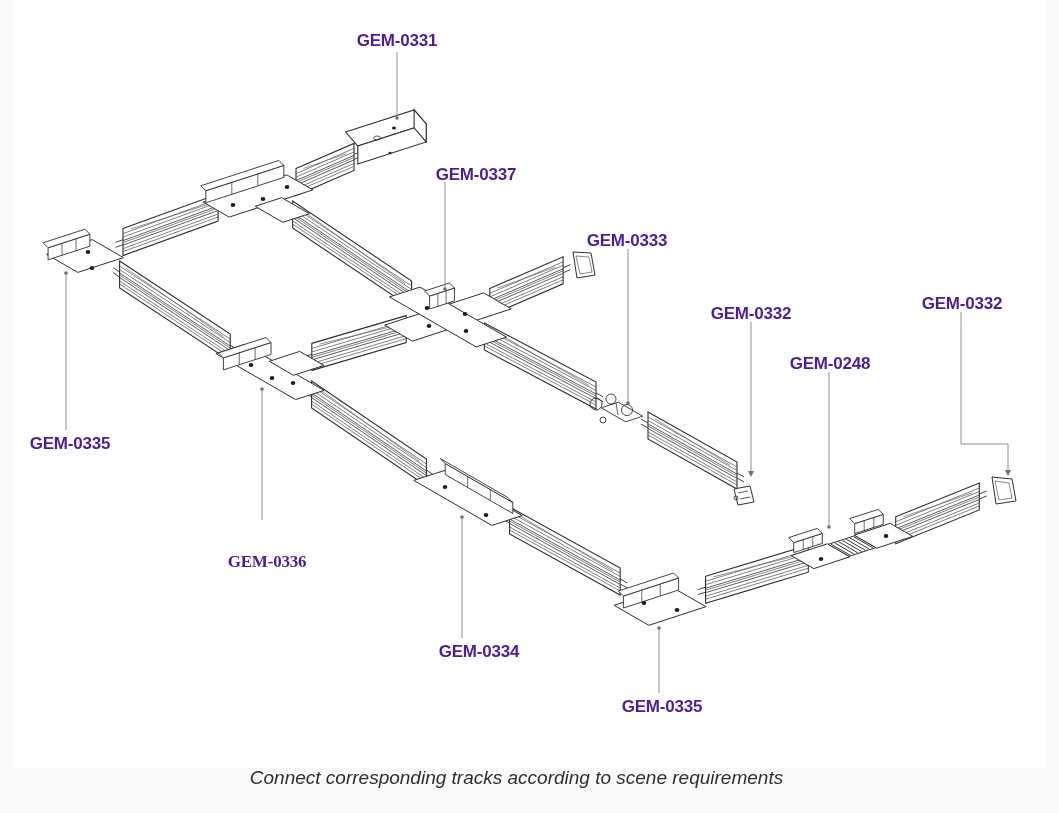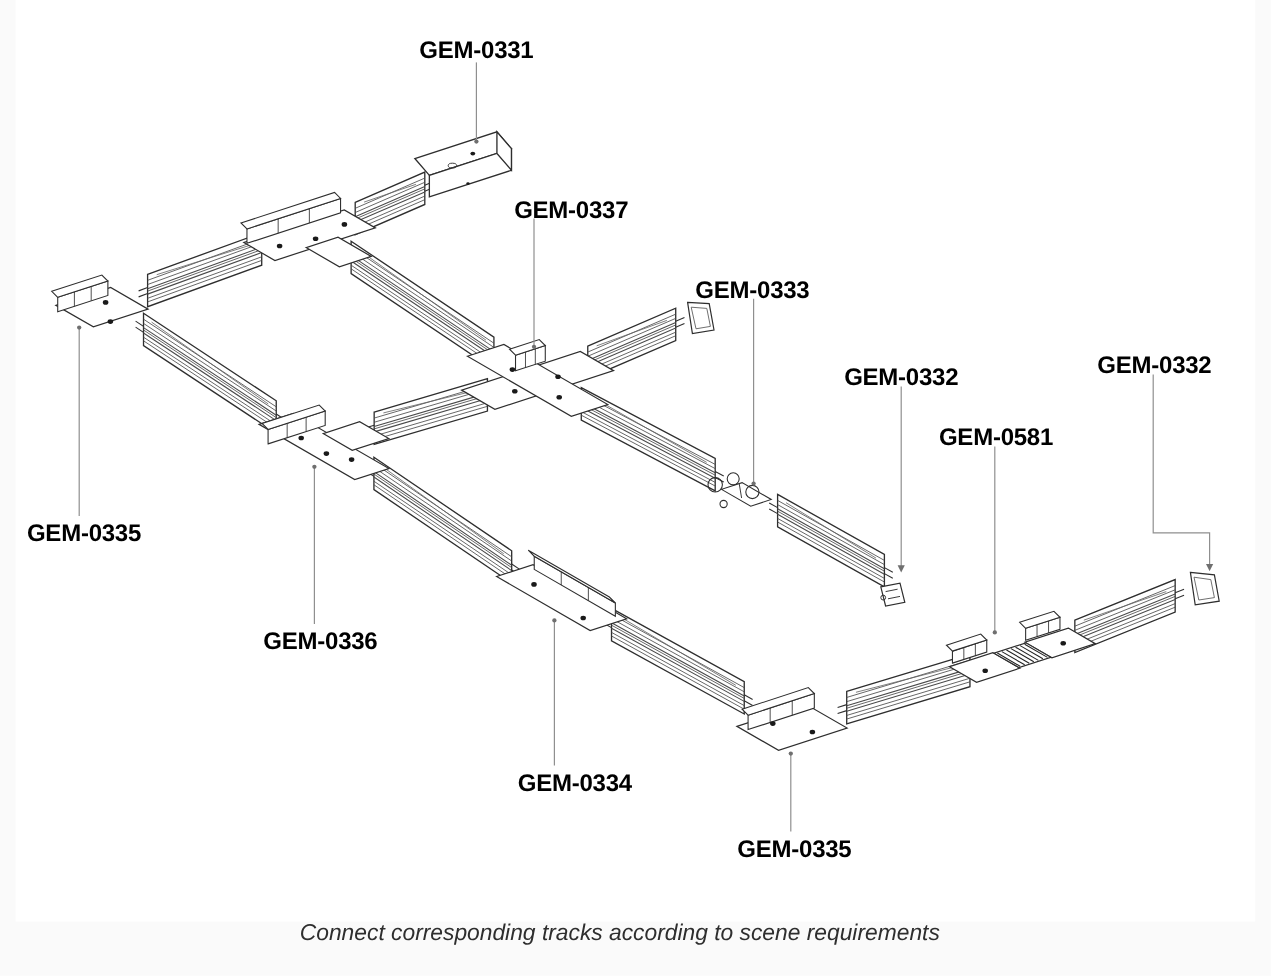--- a/index.html
+++ b/index.html
@@ -1,29 +1,29 @@
 <!DOCTYPE html>
 <html><head>
 <meta charset="utf-8">
 <style>
   html,body{margin:0;padding:0;background:#fafafa;}
   .stage{position:relative;width:1059px;height:813px;background:#fafafa;overflow:hidden;
          font-family:"Liberation Sans",sans-serif;}
   .canvas{position:absolute;left:13px;top:0;width:1033px;height:768px;background:#ffffff;}
   #diagram{position:absolute;left:0;top:0;}
-  .co{position:absolute;transform:translateX(-50%);font-weight:700;font-size:20px;
-      letter-spacing:-0.2px;color:#000000;white-space:nowrap;}
+  .co{position:absolute;transform:translateX(-50%);font-weight:700;font-size:17px;
+      letter-spacing:-0.2px;color:#4c1d95;white-space:nowrap;}
   .co-0331{left:397px;top:31px;}
   .co-0337{left:476px;top:165px;}
   .co-0333{left:627px;top:231px;}
   .co-0332L{left:751px;top:304px;}
   .co-0332R{left:962px;top:294px;}
   .co-0339{left:830px;top:354px;}
   .co-0335L{left:70px;top:434px;}
-  .co-0336{left:267px;top:524px;}
+  .co-0336{left:267px;top:552px;font-family:Liberation Serif, serif;}
   .co-0334{left:461px;top:642px;margin-left:18px;}
   .co-0335B{left:662px;top:697px;}
   .caption{position:absolute;left:0;top:767px;width:1033px;text-align:center;
            font-style:italic;font-size:19px;color:#2e2e2e;}
 </style>
 </head>
 <body>
 
 <div class="stage">
   <div class="canvas"></div>
@@ -344,20 +344,20 @@
         <polyline points="659,693 659,628" fill="none" stroke="#8f8f8f" stroke-width="1"></polyline>
         <circle cx="659" cy="628" r="1.8" fill="#6f6f6f"></circle>
       </g>
     </svg>
 
   <div class="co co-0331">GEM-0331</div>
   <div class="co co-0337">GEM-0337</div>
   <div class="co co-0333">GEM-0333</div>
   <div class="co co-0332L">GEM-0332</div>
   <div class="co co-0332R">GEM-0332</div>
-  <div class="co co-0339">GEM-0581</div>
+  <div class="co co-0339">GEM-0248</div>
   <div class="co co-0335L">GEM-0335</div>
   <div class="co co-0336">GEM-0336</div>
   <div class="co co-0334">GEM-0334</div>
   <div class="co co-0335B">GEM-0335</div>
 
   <div class="caption">Connect corresponding tracks according to scene requirements</div>
 </div>
 
 </body></html>

